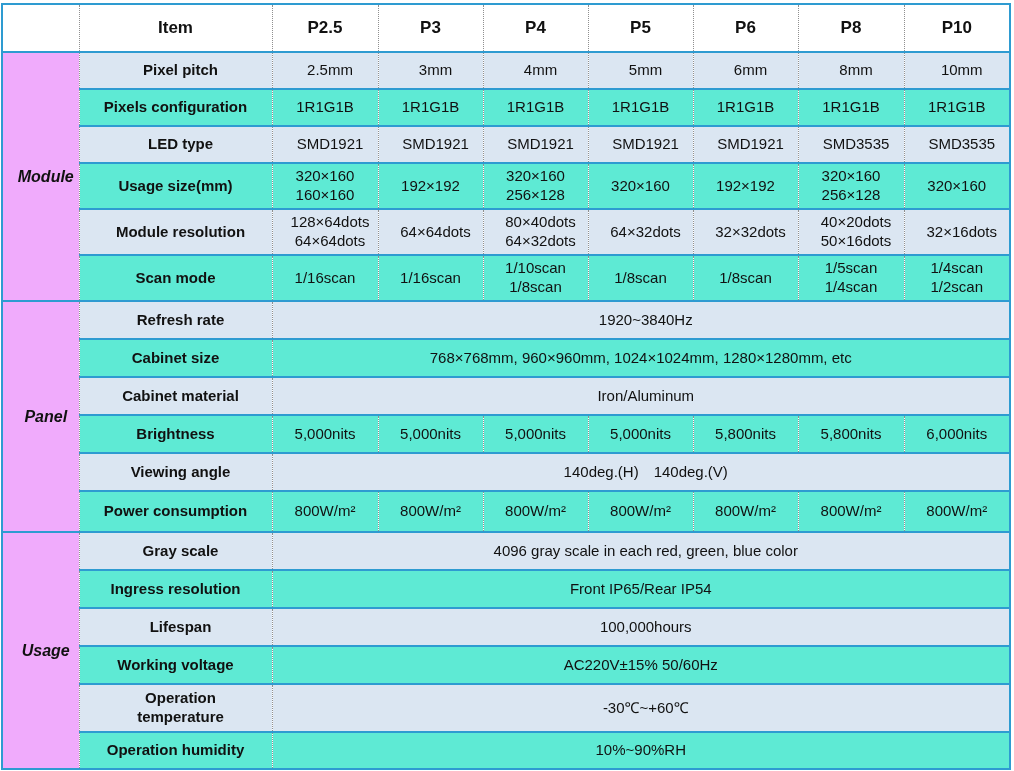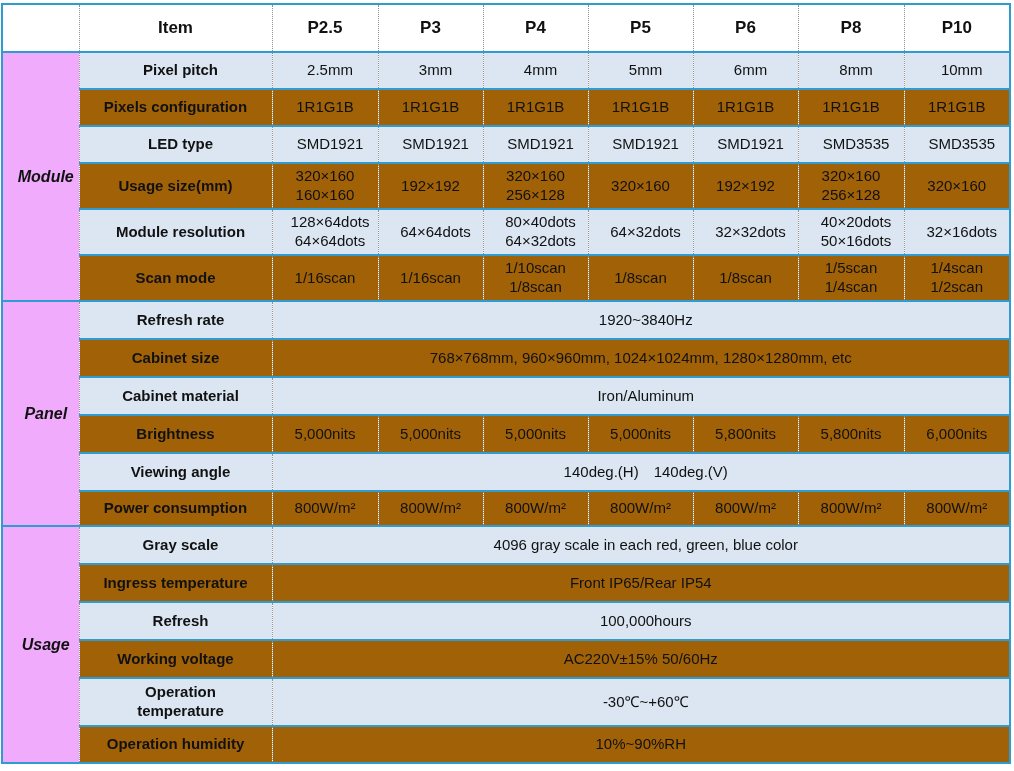--- a/index.html
+++ b/index.html
@@ -18,23 +18,23 @@
     overflow:hidden;
   }
   .spec tr.hdr th{font-size:17px;font-weight:bold;background:#ffffff;}
   .spec td.corner{background:#ffffff;border-top:none;}
   .spec tr.hdr th{border-top:none;}
   .spec td.grp{
     background:#dbe6f2;font-weight:bold;font-style:italic;font-size:16px;
   }
   .spec td.lbl{font-weight:bold;}
   .spec tr.rb td{background:#dbe6f2;padding-left:12px;}
-  .spec tr.rw td{background:#a16207;}
+  .spec tr.rw td{background:#5eead4;}
   .spec tr.rb td.grp, .spec tr.rw td.grp{background:#f0abfc;}
-  .h48{height:48px;} .h37{height:37px;} .h46{height:46px;} .h38{height:38px;} .h41{height:35px;border-radius:17px;}
+  .h48{height:48px;} .h37{height:37px;} .h46{height:46px;} .h38{height:38px;} .h41{height:41px;border-radius:17px;}
 </style>
 </head>
 <body>
 
 <table class="spec">
   <colgroup>
     <col style="width:77px">
       <col style="width:193px">
     <col style="width:106px">
       <col style="width:105px">
@@ -166,25 +166,25 @@
     <td>800W/m²</td>
     <td>800W/m²</td>
   </tr>
 
   <tr class="rb h38">
     <td class="grp" rowspan="6">Usage</td>
     <td class="lbl">Gray scale</td>
     <td colspan="7">4096 gray scale in each red, green, blue color</td>
   </tr>
   <tr class="rw h38">
-    <td class="lbl">Ingress temperature</td>
+    <td class="lbl">Ingress resolution</td>
     <td colspan="7">Front IP65/Rear IP54</td>
   </tr>
   <tr class="rb h38">
-    <td class="lbl">Refresh</td>
+    <td class="lbl">Lifespan</td>
     <td colspan="7">100,000hours</td>
   </tr>
   <tr class="rw h38">
     <td class="lbl">Working voltage</td>
     <td colspan="7">AC220V±15% 50/60Hz</td>
   </tr>
   <tr class="rb h48">
     <td class="lbl">Operation
 temperature</td>
     <td colspan="7">-30℃~+60℃</td>

